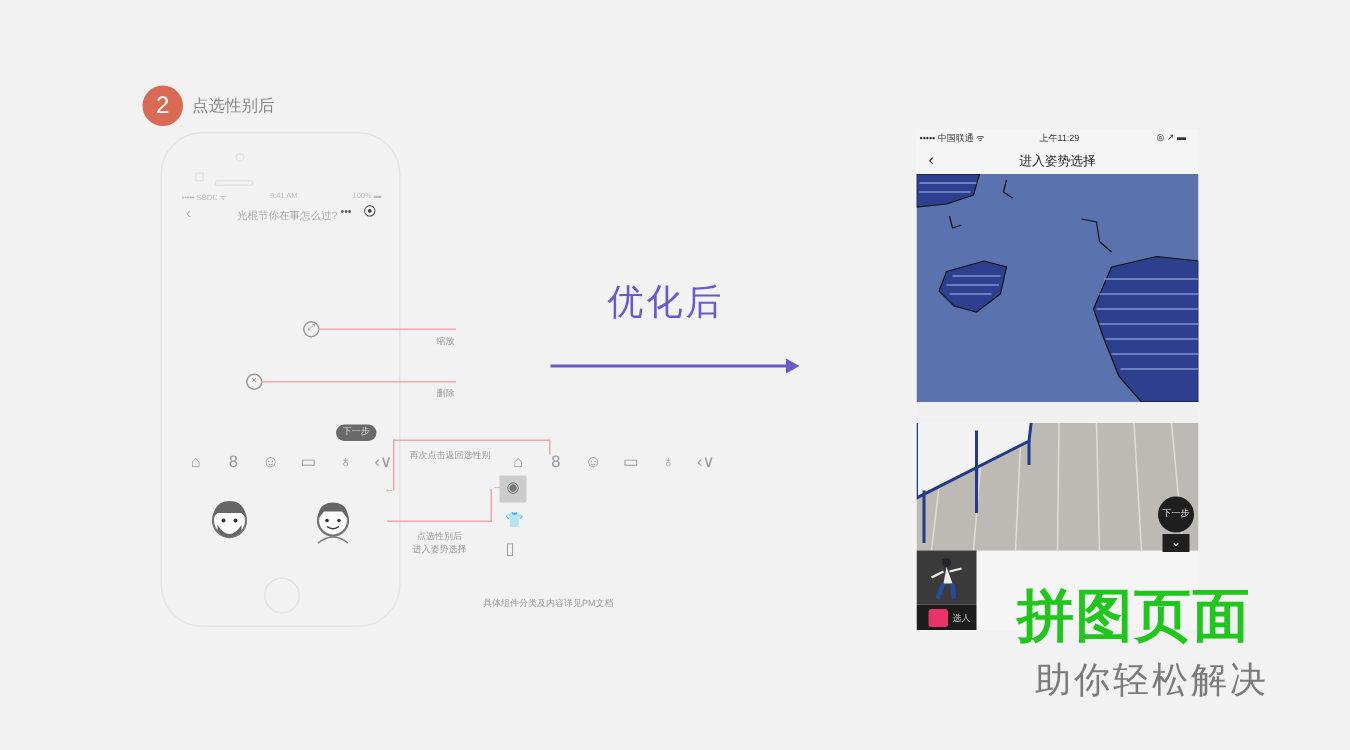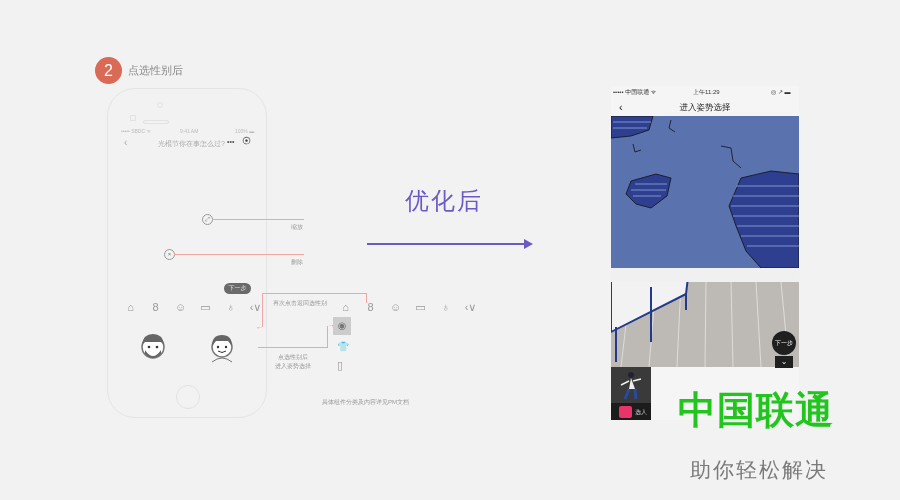--- a/index.html
+++ b/index.html
@@ -28,21 +28,21 @@
   .rnav{left:0;top:12px;width:188px;height:18px;font-size:8.5px;color:#222;text-align:center;line-height:18px;}
   .wall{left:0;top:30px;width:188px;height:152px;background:#5a72ae;}
   .floor-white{left:0;top:182px;width:188px;height:14px;background:#f0f0f0;}
   .floor{left:0;top:196px;width:188px;height:85px;background:#bdbab6;}
   .next-circle{left:161px;top:245px;width:24px;height:24px;border-radius:50%;background:#1f1f1f;color:#eee;font-size:6px;line-height:24px;text-align:center;}
   .down-btn{left:164px;top:270px;width:18px;height:12px;background:#1f1f1f;color:#eee;font-size:8px;line-height:12px;text-align:center;}
   .thumb{left:0;top:281px;width:40px;height:36px;background:#3a3a3a;}
   .thumb-bar{left:0;top:317px;width:40px;height:17px;background:#1c1c1c;}
   .red-sq{left:8px;top:320px;width:13px;height:12px;background:#e8336b;border-radius:2px;}
   .wm-big{left:678px;top:385px;font-size:38px;color:#22c41e;font-weight:bold;letter-spacing:1px;}
-  .wm-small{left:690px;top:456px;font-size:21px;color:#7a7a7a;letter-spacing:2px;}
+  .wm-small{left:690px;top:437px;font-size:24px;color:#7a7a7a;letter-spacing:2px;}
 </style>
 </head>
 <body>
 
 <div class="abs step-badge">2</div>
 <div class="abs step-title">点选性别后</div>
 
 <div class="abs phone"></div>
 <div class="abs sensor"></div>
 <div class="abs cam"></div>
@@ -178,14 +178,14 @@
         <path d="M20 11 L18 22 L24 22Z" fill="#eee"></path>
         <path d="M18 22 L14 32 M24 22 L25 32" stroke="#2a4aa0" stroke-width="3"></path>
         <path d="M18 14 L10 18 M22 14 L30 12" stroke="#eee" stroke-width="1.5"></path>
       </svg>
   </div>
   <div class="abs thumb-bar"></div>
   <div class="abs red-sq"></div>
   <div class="abs" style="left:24px;top:322px;font-size:6px;color:#ccc;">选人</div>
 </div>
 
-<div class="abs wm-big">中国联通</div>
+<div class="abs wm-big">拼图页面</div>
 <div class="abs wm-small">助你轻松解决</div>
 
 </body></html>

